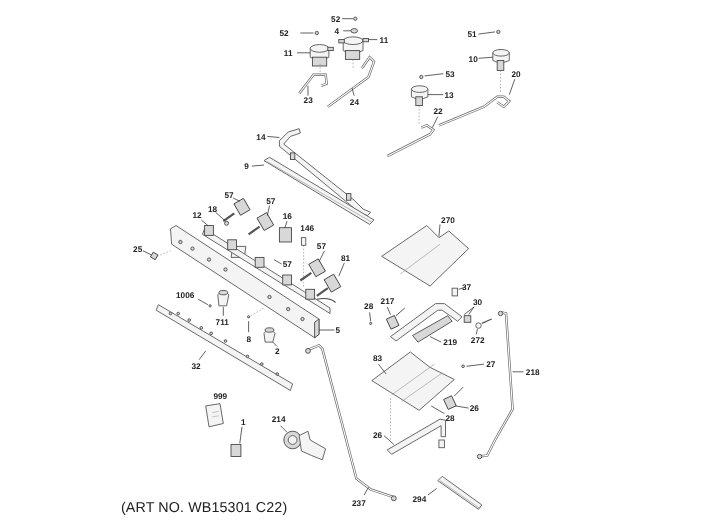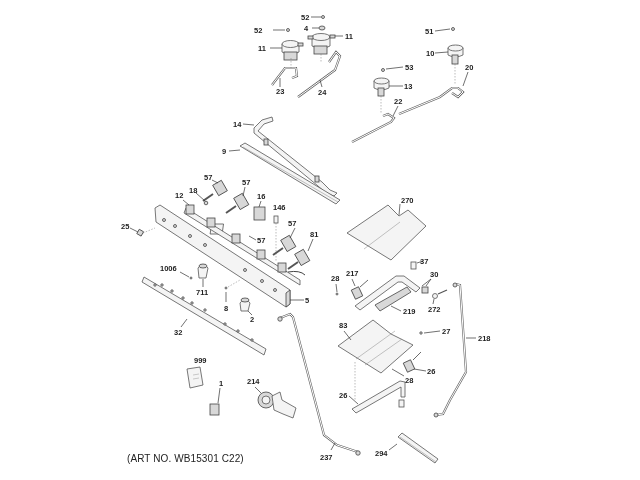--- a/index.html
+++ b/index.html
@@ -1,20 +1,20 @@
 <!DOCTYPE html>
 <html><head>
 <meta charset="utf-8">
 <style>
   html, body { margin:0; padding:0; background:#ffffff; }
   body { width:640px; height:480px; overflow:hidden; position:relative;
          font-family:"Liberation Sans", sans-serif; }
   #diagram { position:absolute; left:0; top:0; width:640px; height:480px; }
   .callout { font-family:"Liberation Sans", sans-serif; font-size:7.5px; font-weight:bold; fill:#222; }
-  .art { position:absolute; left:127px; top:453px; font-size:10px; color:#222;
+  .art { position:absolute; left:110px; top:453px; font-size:13px; color:#222;
          font-family:"Liberation Sans", sans-serif; letter-spacing:0.1px; }
   .part { fill:#f4f4f4; stroke:#555; stroke-width:0.8; }
   .partd { fill:#d8d8d8; stroke:#444; stroke-width:0.8; }
   .tube { fill:none; stroke:#666; stroke-width:2.2; }
   .tubei { fill:none; stroke:#fff; stroke-width:1; }
   .lead { stroke:#333; stroke-width:0.7; fill:none; }
   .dash { stroke:#777; stroke-width:0.5; stroke-dasharray:1.5 1.5; fill:none; }
 </style>
 </head>
 <body>

